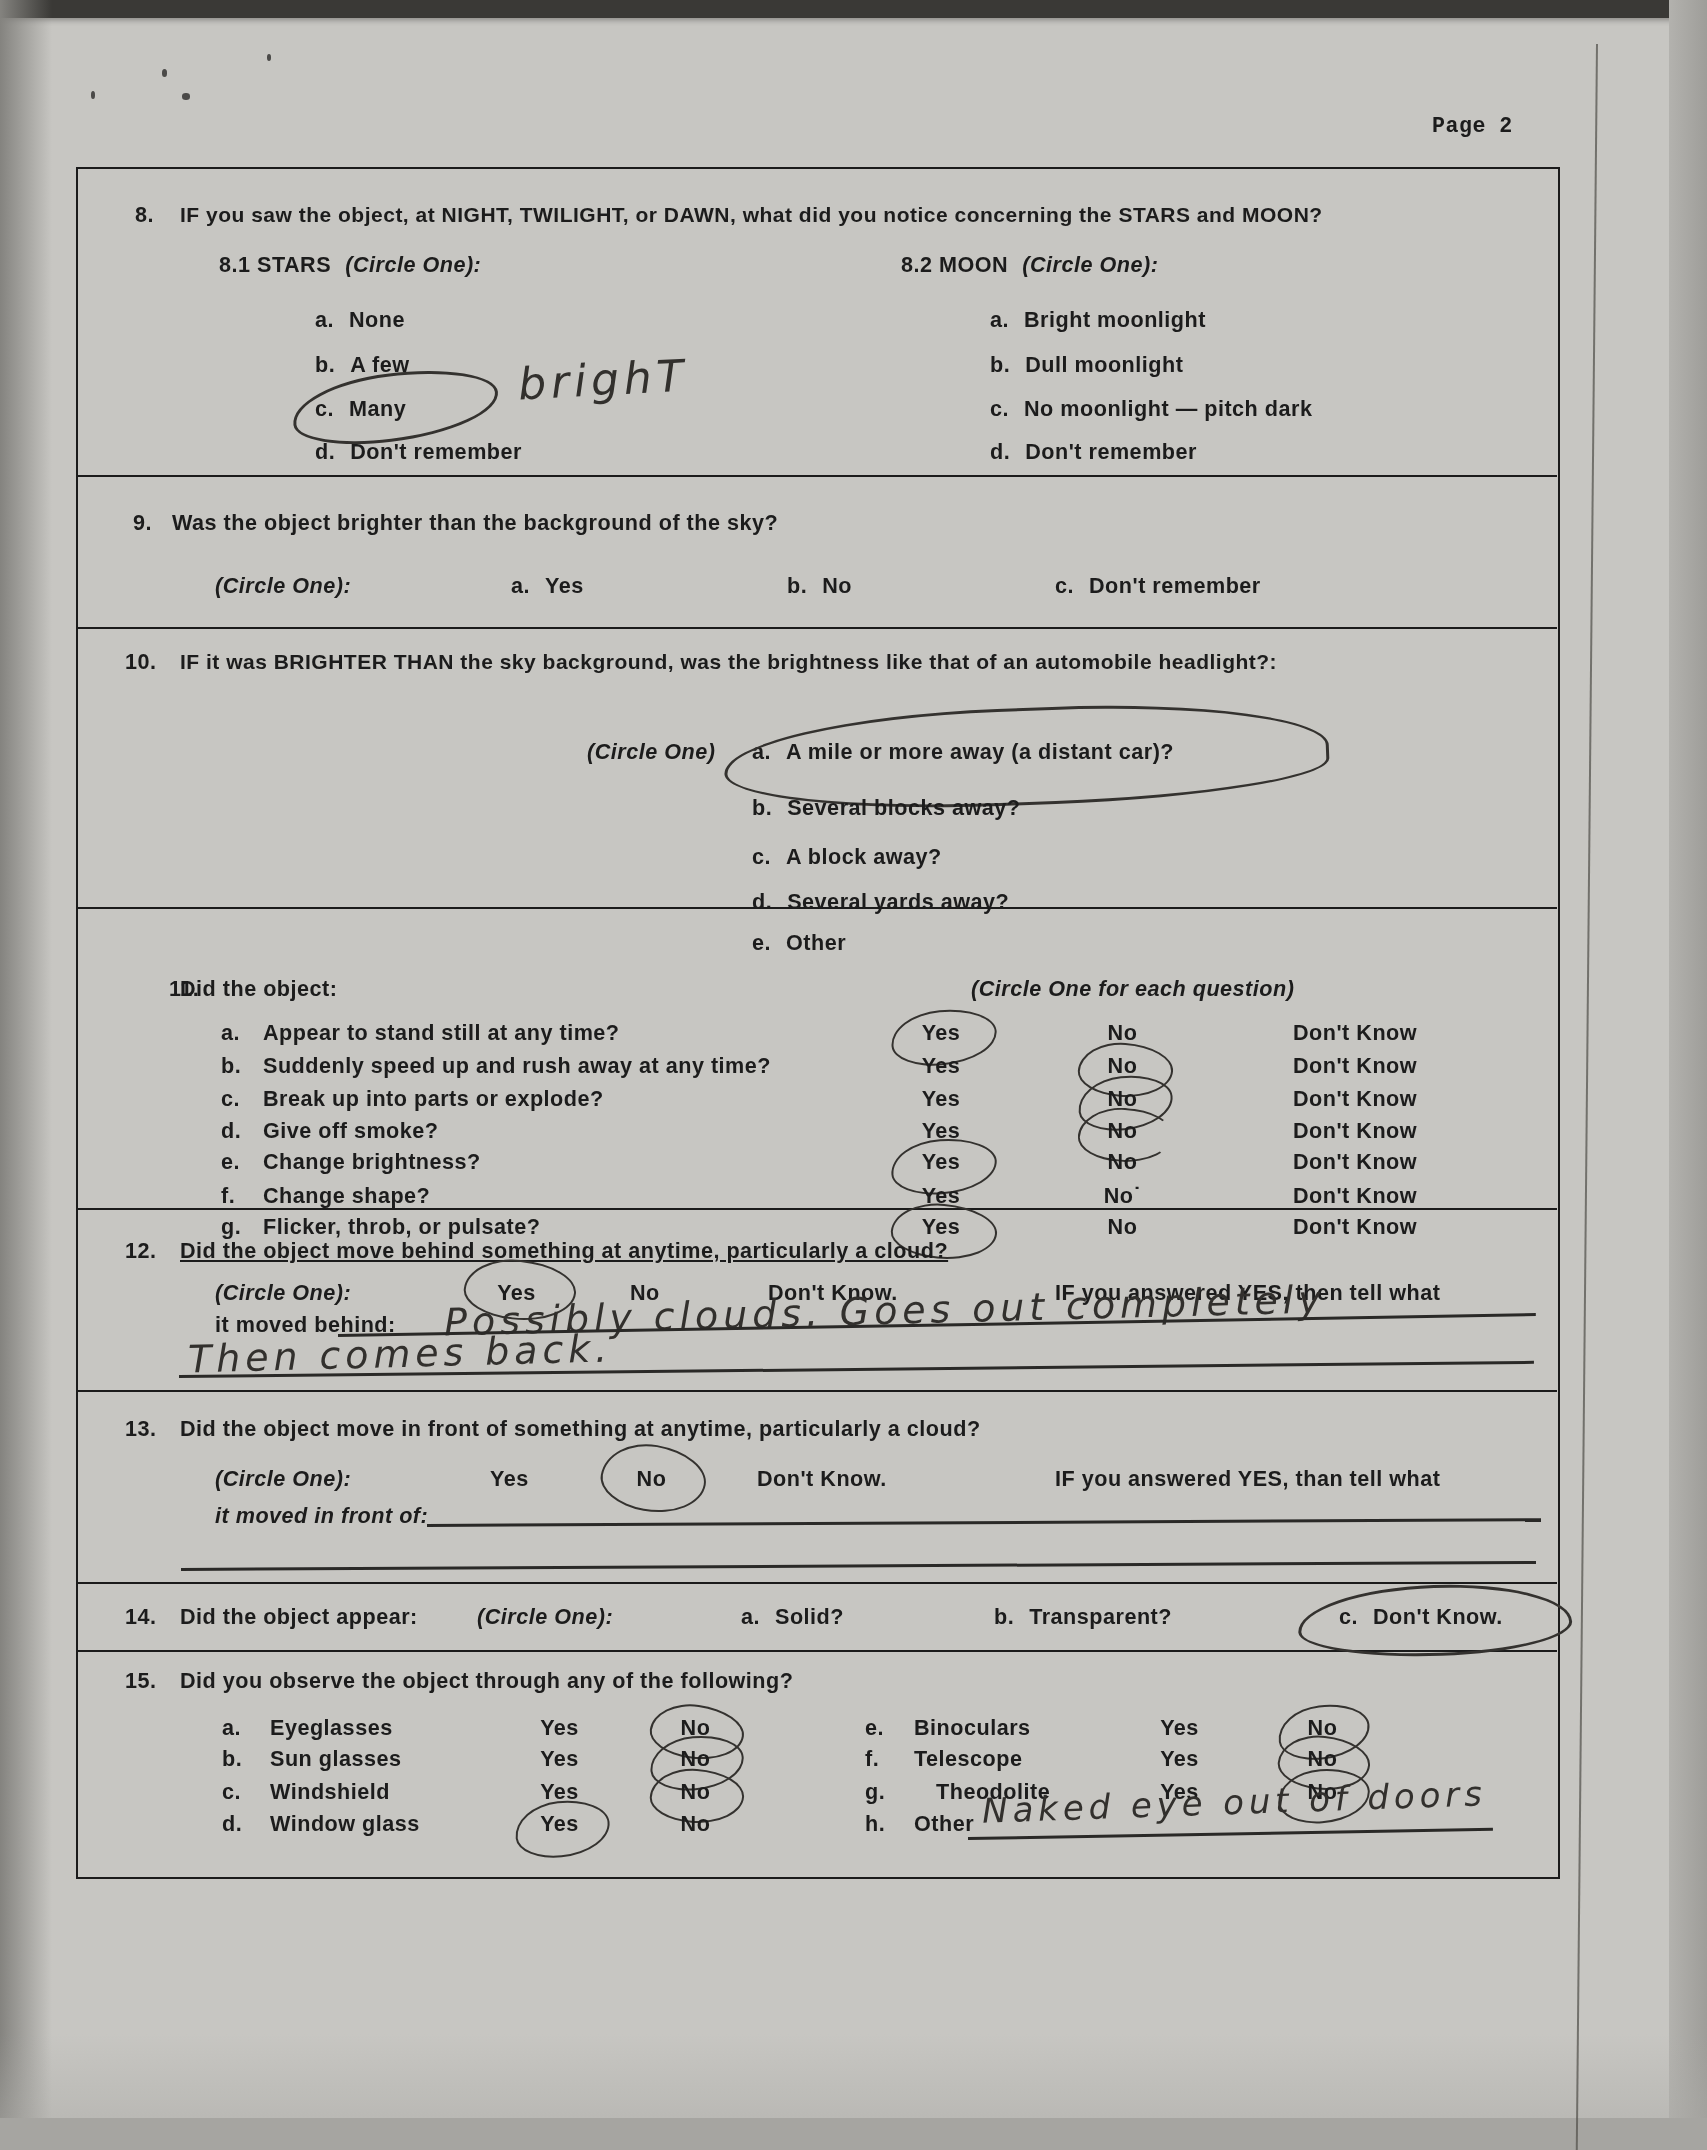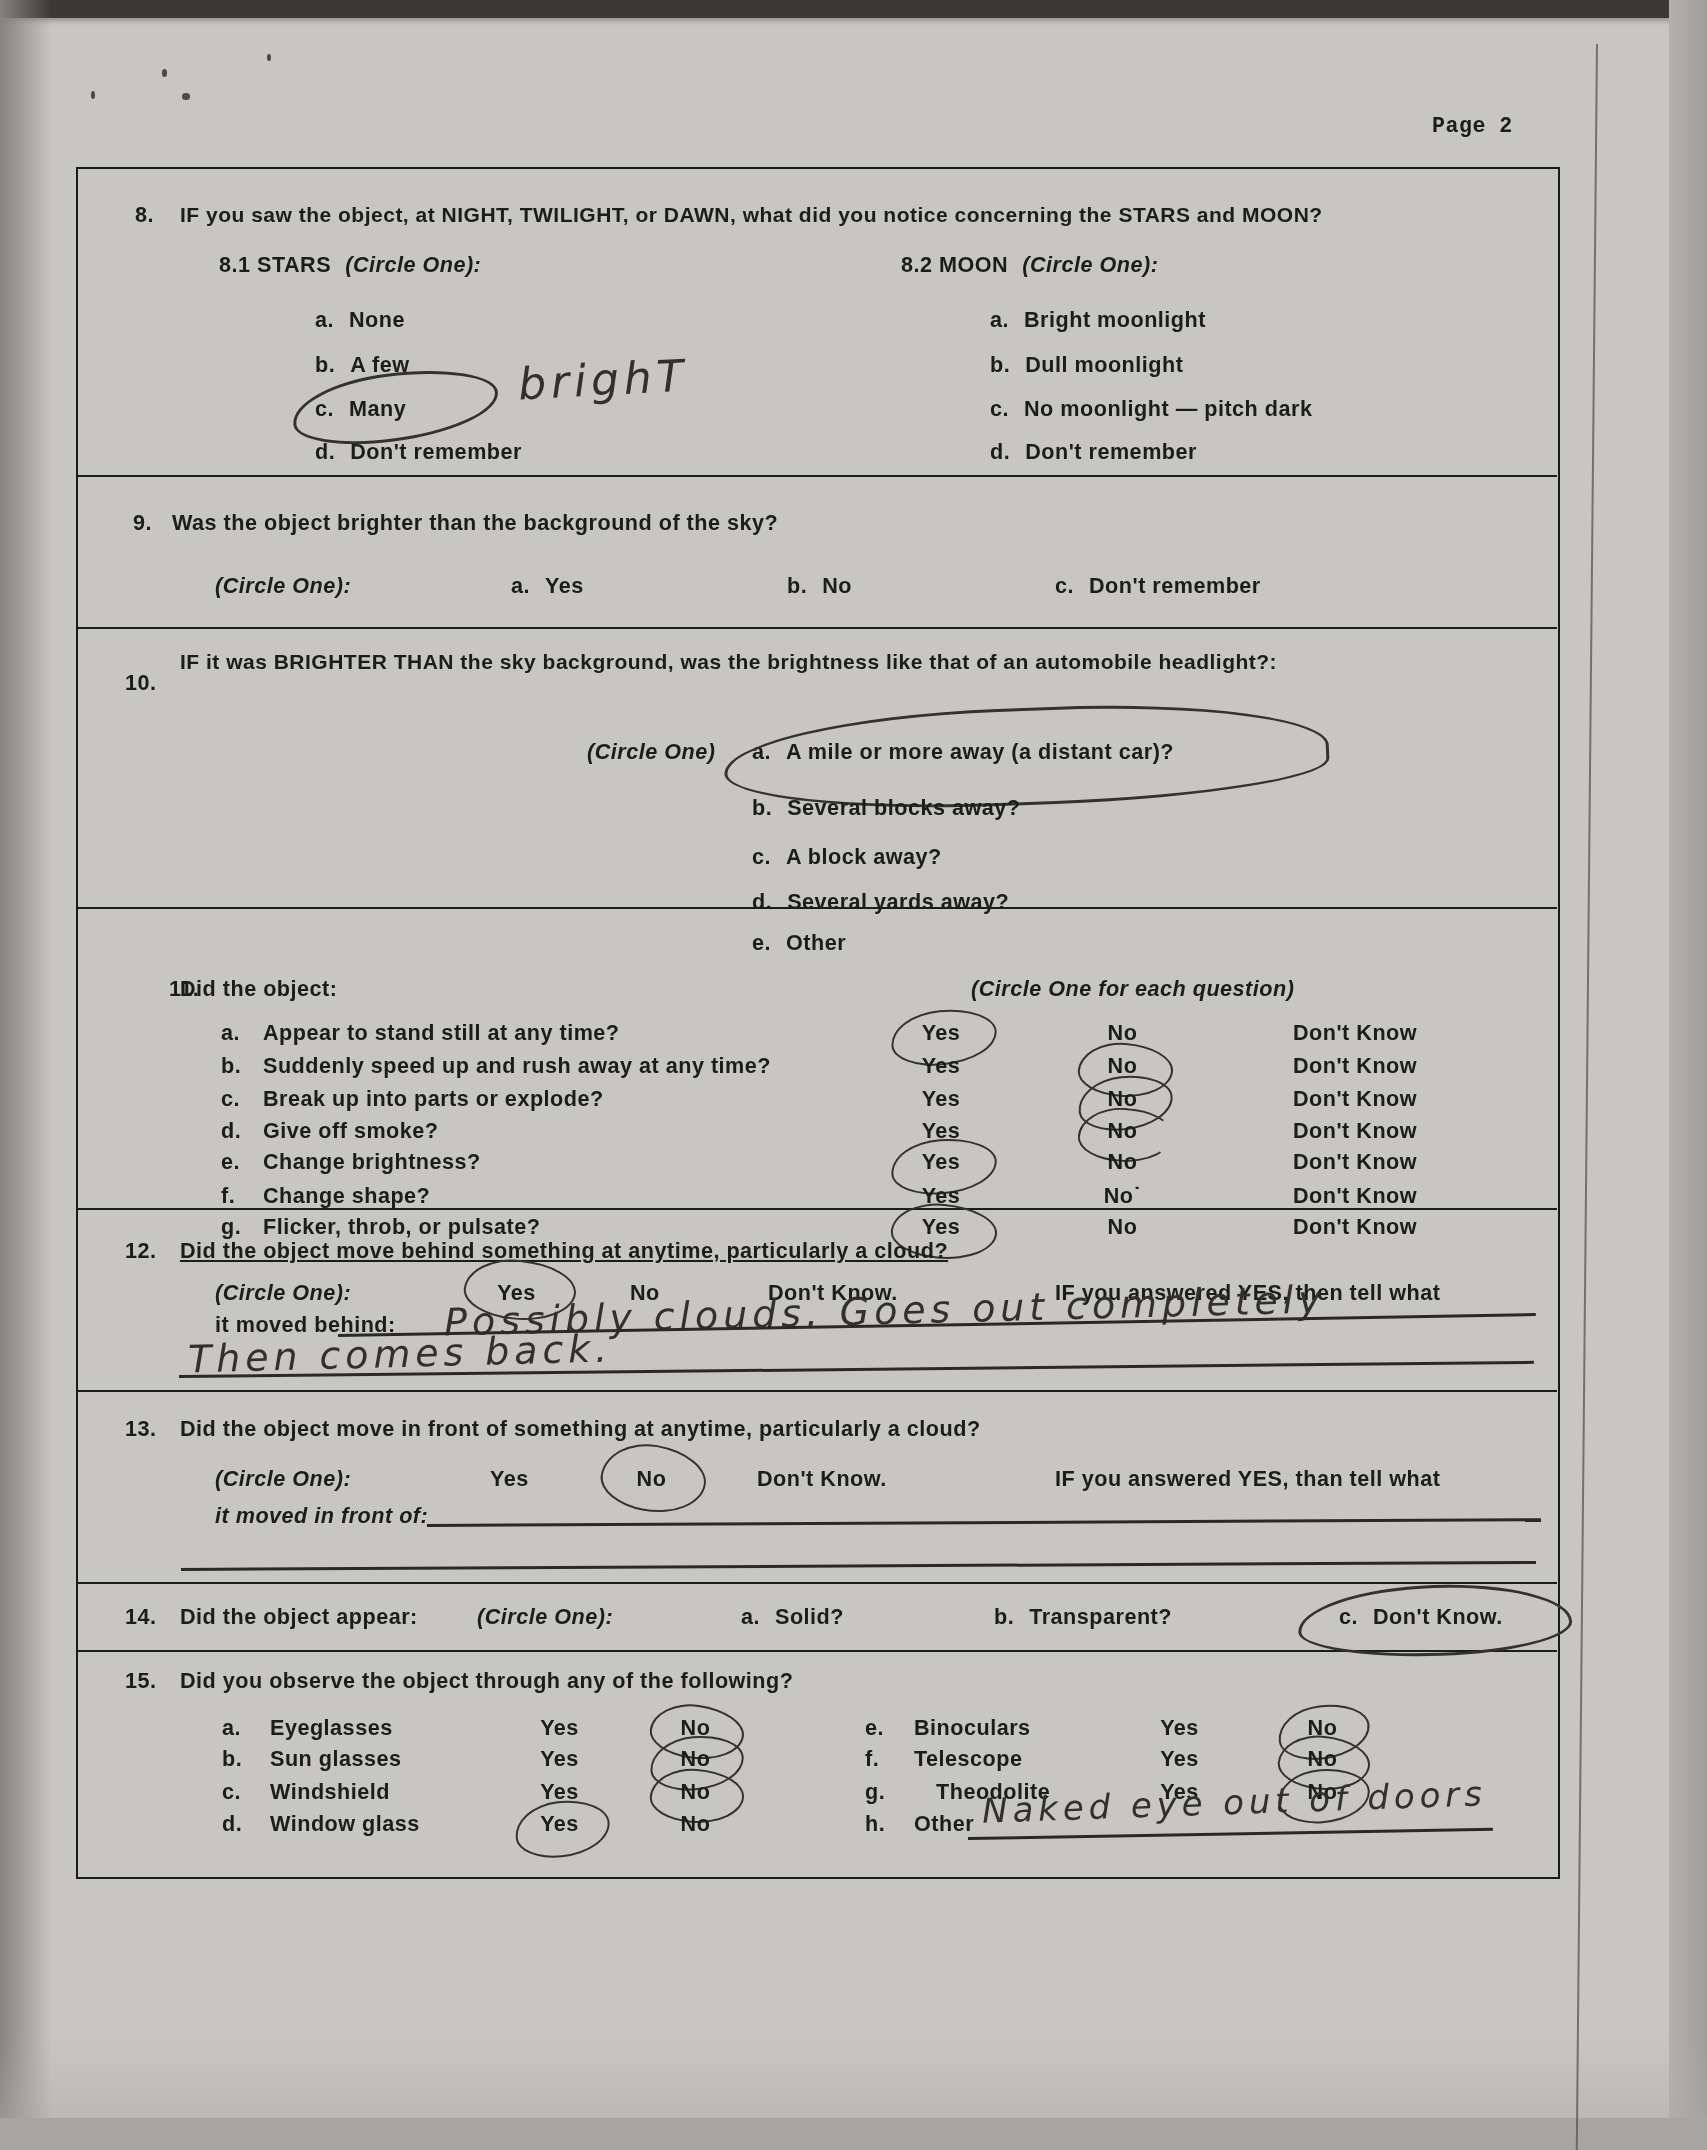--- a/index.html
+++ b/index.html
@@ -125,21 +125,21 @@
       <span>b.</span>
         <span>No</span>
       </span>
     <span class="print opt" style="left:1055px;top:574px;">
       <span>c.</span>
         <span>Don't remember</span>
       </span>
   </section>
 
   <section>
-    <span class="print" style="left:125px;top:650px;margin-top:21px;">10.</span>
+    <span class="print" style="left:125px;top:650px;">10.</span>
     <span class="print" style="left:180px;top:650px;font-size:21px;">IF it was BRIGHTER THAN the sky background, was the brightness like that of an automobile headlight?:</span>
     <span class="print it" style="left:587px;top:740px;">(Circle One)</span>
     <span class="print opt" style="left:752px;top:740px;">
       <span>a.</span>
         <span>A mile or more away (a distant car)?</span>
       </span>
     <div class="ellipse big" style="left:724px;top:708px;width:599px;height:91px;transform:rotate(-2.2deg);border-radius:50% 50% 50% 50% / 62% 55% 40% 48%;"></div>
     <span class="print opt" style="left:752px;top:796px;">
       <span>b.</span>
         <span>Several blocks away?</span>

